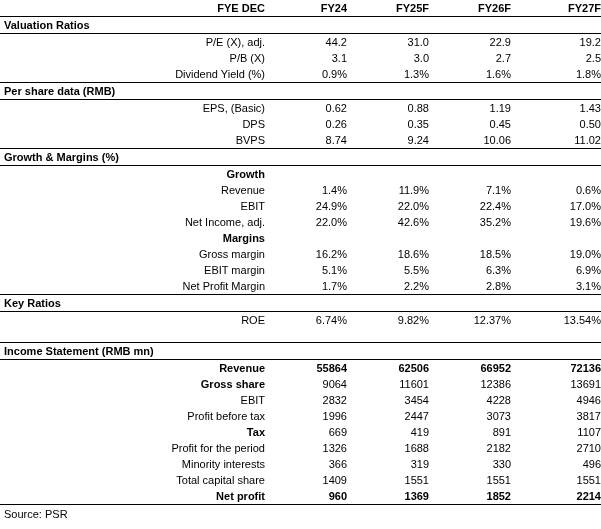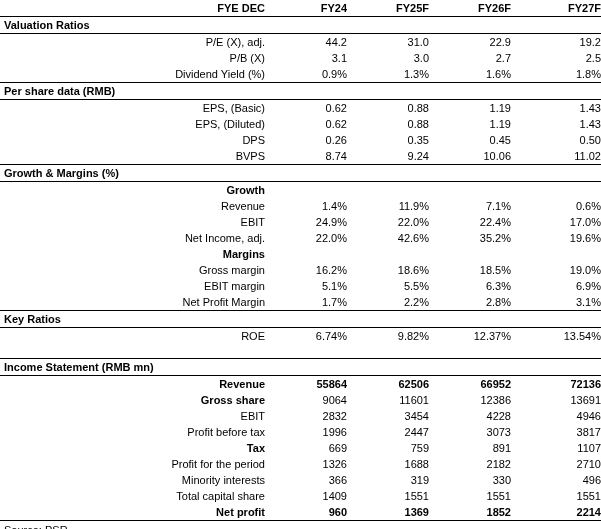--- a/index.html
+++ b/index.html
@@ -86,27 +86,20 @@
           <td colspan="5">Per share data (RMB)</td>
         </tr>
         <tr>
           <td class="label">EPS, (Basic)</td>
           <td class="num">0.62</td>
           <td class="num">0.88</td>
           <td class="num">1.19</td>
           <td class="num last">1.43</td>
         </tr>
         <tr>
-          <td class="label">EPS, (Diluted)</td>
-          <td class="num">0.62</td>
-          <td class="num">0.88</td>
-          <td class="num">1.19</td>
-          <td class="num last">1.43</td>
-        </tr>
-        <tr>
           <td class="label">DPS</td>
           <td class="num">0.26</td>
           <td class="num">0.35</td>
           <td class="num">0.45</td>
           <td class="num last">0.50</td>
         </tr>
         <tr>
           <td class="label">BVPS</td>
           <td class="num">8.74</td>
           <td class="num">9.24</td>
@@ -212,21 +205,21 @@
         <tr>
           <td class="label">Profit before tax</td>
           <td class="num">1996</td>
           <td class="num">2447</td>
           <td class="num">3073</td>
           <td class="num last">3817</td>
         </tr>
         <tr>
           <td class="label b">Tax</td>
           <td class="num">669</td>
-          <td class="num">759</td>
+          <td class="num">419</td>
           <td class="num">891</td>
           <td class="num last">1107</td>
         </tr>
         <tr>
           <td class="label">Profit for the period</td>
           <td class="num">1326</td>
           <td class="num">1688</td>
           <td class="num">2182</td>
           <td class="num last">2710</td>
         </tr>

